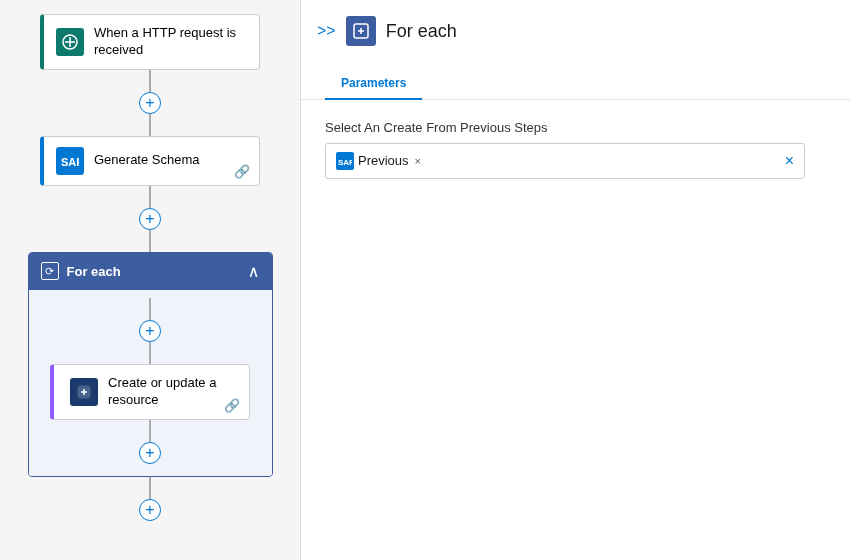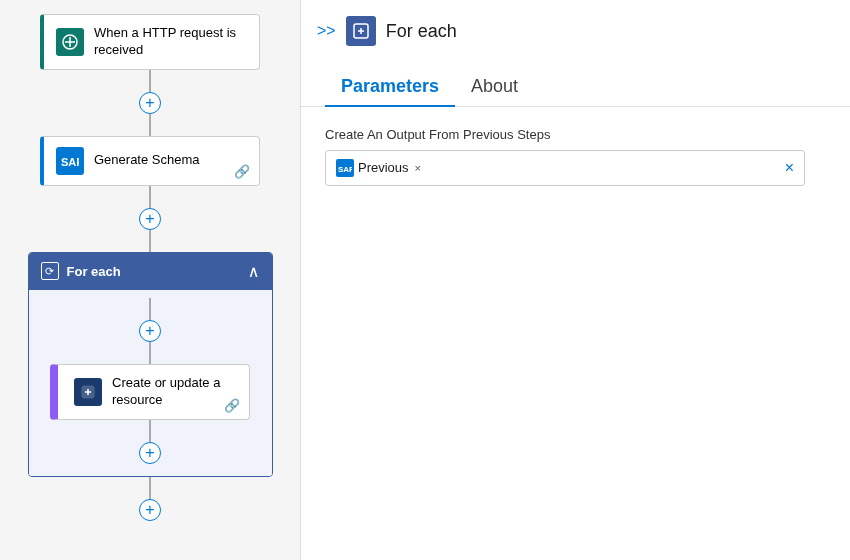--- a/index.html
+++ b/index.html
@@ -48,21 +48,21 @@
 
     .step-card.http-card {
       border-left: 4px solid #0e7a6e;
     }
 
     .step-card.generate-card {
       border-left: 4px solid #0078d4;
     }
 
     .step-card.create-card {
-      border-left: 8px solid #8b5cf6;
+      border-left: 4px solid #8b5cf6;
       padding-left: 16px;
     }
 
     .step-icon {
       width: 28px;
       height: 28px;
       border-radius: 3px;
       display: flex;
       align-items: center;
       justify-content: center;
@@ -218,21 +218,21 @@
     .tabs {
       display: flex;
       gap: 0;
       padding: 12px 24px 0 24px;
       border-bottom: 1.5px solid #e0e0e0;
       margin-top: 10px;
     }
 
     .tab {
       padding: 8px 16px;
-      font-size: 18px;
+      font-size: 12px;
       color: #444;
       cursor: pointer;
       border-bottom: 2px solid transparent;
       margin-bottom: -1.5px;
     }
 
     .tab.active {
       color: #0078d4;
       border-bottom: 2px solid #0078d4;
       font-weight: 600;
@@ -391,25 +391,24 @@
       <svg width="18" height="18" viewBox="0 0 18 18" fill="none">
         <rect x="2" y="2" width="14" height="14" rx="2" stroke="#fff" stroke-width="1.5" fill="none"></rect>
         <path d="M6 9h6M9 6v6" stroke="#fff" stroke-width="1.5"></path>
       </svg>
     </div>
     <span class="right-title">For each</span>
   </div>
 
   <div class="tabs">
     <div class="tab active">Parameters</div>
-    <div class="tab">About</div>
   </div>
 
   <div class="right-content">
-    <div class="field-label">Create An Output From Previous Steps</div>
+    <div class="field-label">Select An Create From Previous Steps</div>
 
     <div class="token-input">
       <div class="token">
         <div class="token-icon">
           <svg width="14" height="10" viewBox="0 0 14 10" fill="none">
             <text x="0" y="9" font-size="8" fill="#fff" font-family="Arial" font-weight="bold">SAP</text>
           </svg>
         </div>
         <span>Previous</span>
         <span class="token-close">×</span>

